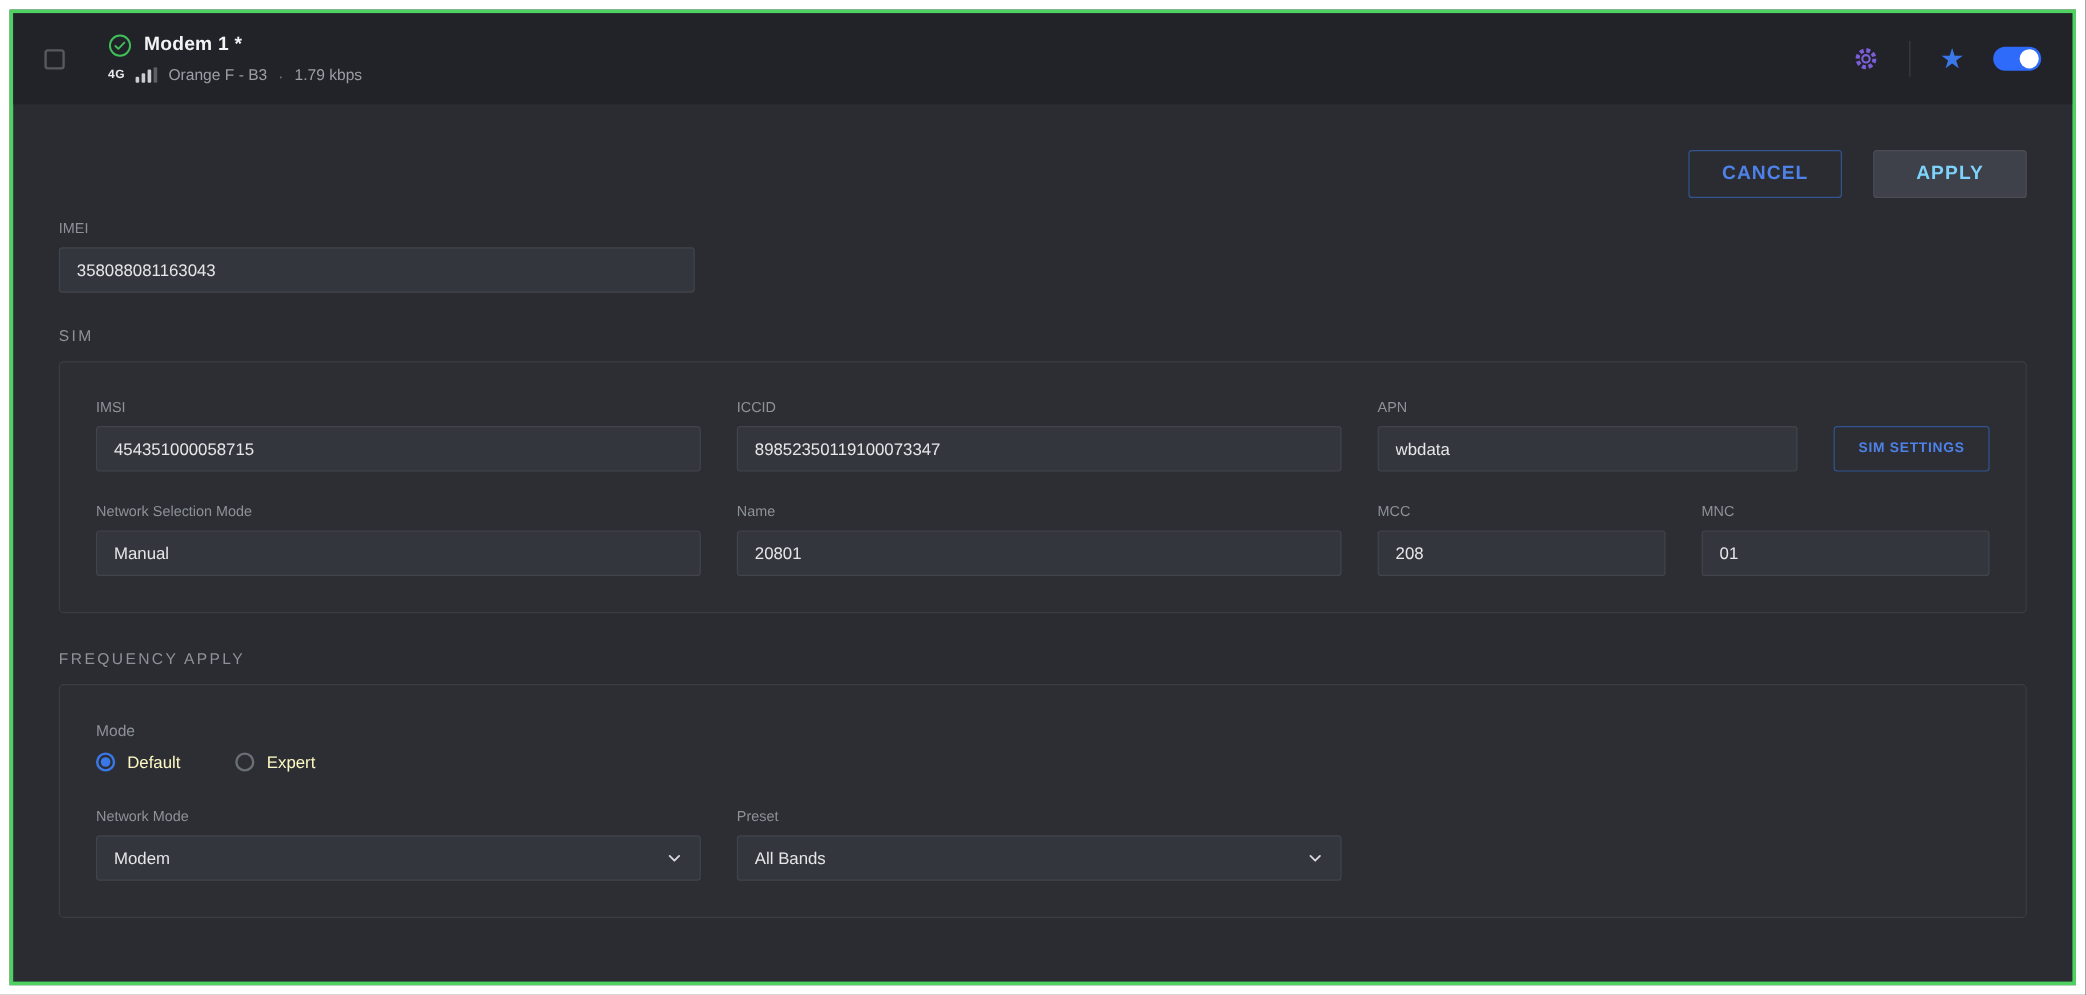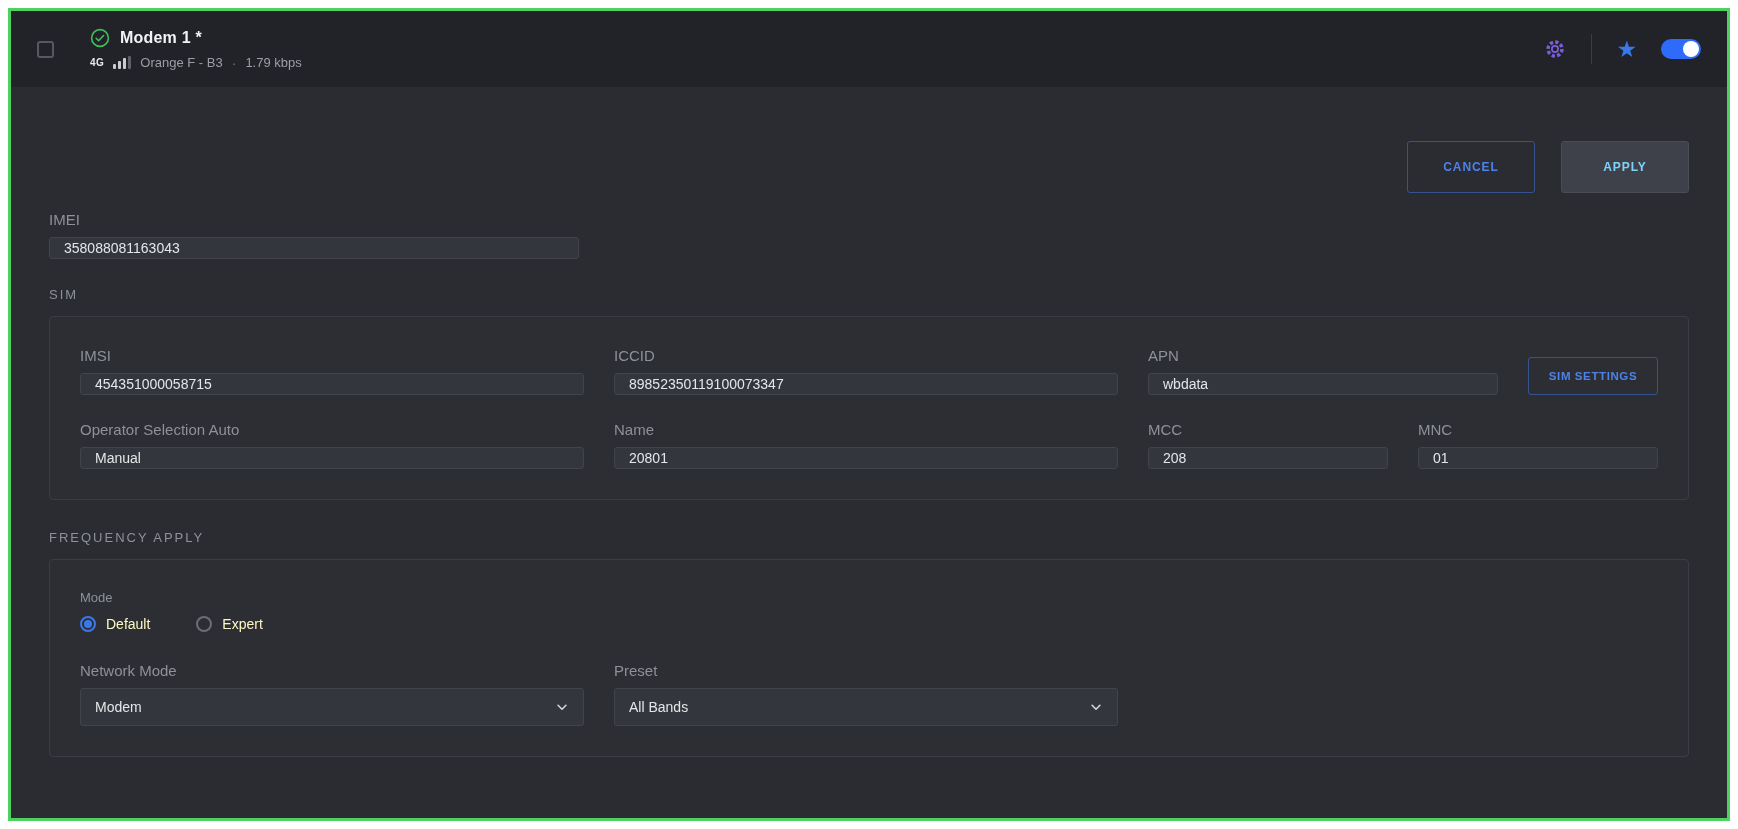--- a/index.html
+++ b/index.html
@@ -1,19 +1,19 @@
 <!DOCTYPE html>
 <html><head>
 <meta charset="utf-8">
 <style>
   *{box-sizing:border-box;margin:0;padding:0;}
   html,body{width:1738px;height:829px;}
   body{background:#ffffff;font-family:"Liberation Sans",sans-serif;position:relative;}
 
-  .card{position:absolute;inset:8px;border:3px solid #4ed160;background:#2a2c32;display:flex;flex-direction:column;overflow:hidden;gap:16px;}
+  .card{position:absolute;inset:8px;border:3px solid #4ed160;background:#2a2c32;display:flex;flex-direction:column;overflow:hidden;}
 
   
   .topbar{flex:0 0 76px;background:#212329;display:flex;align-items:center;padding:0 26px;}
   .checkbox{width:17px;height:17px;border:2px solid #56595f;border-radius:3px;cursor:pointer;flex:0 0 auto;}
   .title-block{margin-left:36px;display:flex;flex-direction:column;gap:7px;}
   .title-row{display:flex;align-items:center;gap:10px;}
   .title{color:#f2f3f4;font-size:16px;font-weight:700;letter-spacing:.2px;}
   .sub-row{display:flex;align-items:center;gap:9px;}
   .net-type{color:#e8eaec;font-size:10px;font-weight:700;letter-spacing:.5px;}
   .sig{display:flex;align-items:flex-end;gap:2px;height:13px;}
@@ -30,26 +30,26 @@
   .star{font-size:23px;color:#56595f;cursor:pointer;line-height:1;}
   .star.active{color:#3a78ea;}
   .toggle{width:40px;height:20px;border-radius:10px;background:#4a4d54;position:relative;cursor:pointer;display:inline-block;}
   .toggle.on{background:#2e6bfa;}
   .toggle .knob{position:absolute;top:2px;left:2px;width:16px;height:16px;border-radius:50%;background:#ffffff;}
   .toggle.on .knob{left:22px;}
 
   
   .page-body{flex:1;padding:0 38px;overflow:hidden;}
   .action-row{display:flex;justify-content:flex-end;gap:26px;margin:38px 0 18px;}
-  .btn{font-family:inherit;font-size:12px;font-weight:700;letter-spacing:.9px;height:52px;min-width:128px;padding:0 18px;border-radius:3px;cursor:pointer;background:transparent;}
+  .btn{font-family:inherit;font-size:16px;font-weight:700;letter-spacing:.9px;height:40px;min-width:128px;padding:0 18px;border-radius:3px;cursor:pointer;background:transparent;}
   .btn-outline-blue{border:1px solid #33548f;color:#4e82e8;}
   .btn-disabled{border:1px solid #4a4d54;background:#3e4149;color:#7dd3fc;cursor:default;}
 
-  .flabel{display:block;color:#8d9198;font-size:15px;margin-bottom:9px;}
-  .finput{display:block;width:100%;height:22px;background:#34363d;border:1px solid #41444b;border-radius:3px;color:#e4e6e8;font-size:14px;padding:0 14px;font-family:inherit;outline:none;}
+  .flabel{display:block;color:#8d9198;font-size:12px;margin-bottom:9px;}
+  .finput{display:block;width:100%;height:38px;background:#34363d;border:1px solid #41444b;border-radius:3px;color:#e4e6e8;font-size:14px;padding:0 14px;font-family:inherit;outline:none;}
   .imei-field{width:530px;margin-bottom:28px;}
 
   .section-title{color:#8d9198;font-size:13px;letter-spacing:2px;margin:4px 0 14px;}
   .panel{border:1px solid #3a3d44;border-radius:4px;background:#2c2e34;padding:30px;margin-bottom:30px;}
   .frow{display:flex;gap:30px;align-items:flex-end;}
   .frow + .frow{margin-top:26px;}
   .w-lg{width:504px;flex:0 0 504px;}
   .grow1{flex:1 1 auto;min-width:0;}
   .half{flex:1 1 0;min-width:0;}
   .sim-settings-btn{flex:0 0 130px;min-width:130px;height:38px;font-size:11.5px;letter-spacing:.6px;padding:0 6px;}
@@ -138,21 +138,21 @@
         </div>
         <div class="grow1">
           <label class="flabel">APN</label>
           <input class="finput" value="wbdata" style="">
         </div>
         <button class="btn btn-outline-blue sim-settings-btn">SIM SETTINGS</button>
       </div>
 
       <div class="frow">
         <div class="w-lg">
-          <label class="flabel">Operator Selection Auto</label>
+          <label class="flabel">Network Selection Mode</label>
           <input class="finput" value="Manual" style="">
         </div>
         <div class="w-lg">
           <label class="flabel">Name</label>
           <input class="finput" value="20801" style="">
         </div>
         <div class="half">
           <label class="flabel">MCC</label>
           <input class="finput" value="208" style="">
         </div>

